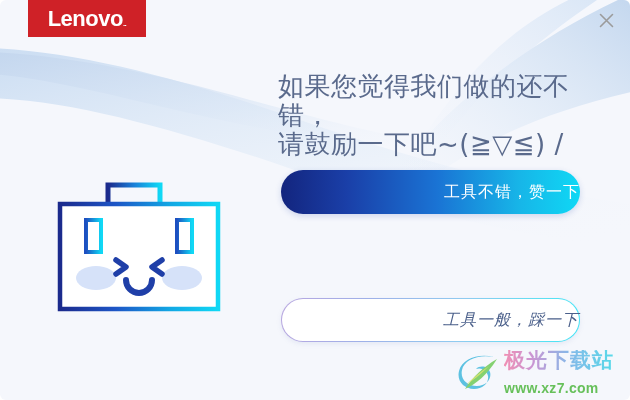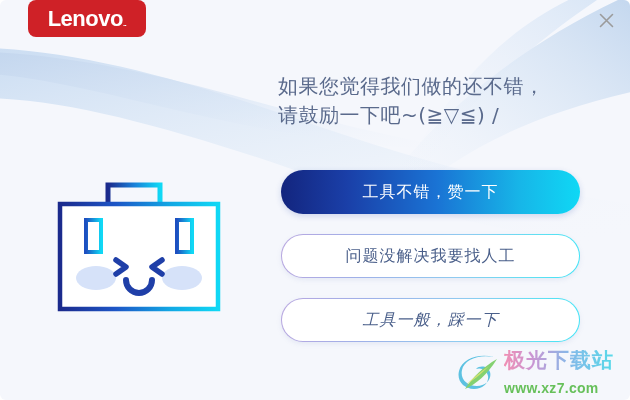--- a/index.html
+++ b/index.html
@@ -20,21 +20,21 @@
     position:absolute; inset:0;
     width:630px; height:400px;
     pointer-events:none;
   }
   
   #lenovo-logo {
     position:absolute;
     left:28px; top:0;
     width:118px; height:37px;
     background:#cf2127;
-    display:flex; align-items:center; justify-content:center;border-radius:8px;
+    display:flex; align-items:center; justify-content:center;
   }
   #lenovo-logo .wordmark {
     color:#ffffff;
     font-size:22px;
     font-weight:bold;
     letter-spacing:-0.5px;
     font-family:"Liberation Sans", sans-serif;
     line-height:1;
   }
   #lenovo-logo .wordmark sup {
@@ -49,39 +49,39 @@
     display:flex; align-items:center; justify-content:center;
     cursor:pointer;
   }
   #close-button svg { display:block; }
   
   #headline {
     position:absolute;
     left:278px; top:72px;
     width:330px;
     color:#5a6a8c;
-    font-size:20px;
+    font-size:26px;
     line-height:29px;
     letter-spacing:0.5px;
     font-family:"DejaVu Sans", sans-serif;
     white-space:pre-line;
   }
   
   #illustration {
     position:absolute;
     left:46px; top:160px;
     width:190px; height:175px;
   }
   
   .btn {
     position:absolute;
     left:281px;
     width:299px; height:44px;
     border-radius:22px;
-    display:flex; align-items:center; justify-content:center;
+    display:flex; align-items:center; justify-content:flex-end;
     font-size:16px;
     letter-spacing:1px;
     font-family:"DejaVu Sans", sans-serif;
     cursor:pointer;
     user-select:none;
   }
   #btn-praise {
     top:170px;
     background:linear-gradient(90deg,#13257e 0%,#1a3fa8 22%,#1a73d4 52%,#17b6e8 80%,#0fd8f5 100%);
     color:#ffffff;
@@ -213,23 +213,20 @@
     <ellipse cx="136" cy="118" rx="20" ry="12" fill="#d6e2f9"></ellipse>
 
     <path d="M70 100 L80 107 L70 114" fill="none" stroke="#1f3fa8" stroke-width="5.5" stroke-linecap="round" stroke-linejoin="round"></path>
     <path d="M116 100 L106 107 L116 114" fill="none" stroke="#1f3fa8" stroke-width="5.5" stroke-linecap="round" stroke-linejoin="round"></path>
 
     <path d="M80 120 A13 13 0 0 0 106 120" fill="none" stroke="#1f3fa8" stroke-width="6" stroke-linecap="round"></path>
   </svg>
 
   <div class="btn" id="btn-praise">
     <span>工具不错，赞一下</span>
-  </div>
-  <div class="btn btn-outline" id="btn-support">
-    <span>问题没解决我要找人工</span>
   </div>
   <div class="btn btn-outline" id="btn-downvote">
     <span>工具一般，踩一下</span>
   </div>
 
   <div id="watermark">
     <svg class="wm-swoosh" width="46" height="42" viewBox="0 0 46 42">
       <path d="M38 6 C22 2 6 8 3 20 C0.5 30 8 38 18 38 C27 38 33 32 32 25 C31 19 25 16 20 18
                C24 14 32 15 34 21 C36 28 30 35 21 35 C11 35 4 28 6 19 C8 9 22 3 38 6 Z" fill="#55bfe0"></path>
       <path d="M41 8 C27 16 17 26 9 38 C20 33 31 24 41 8 Z" fill="#7fcf6a"></path>

